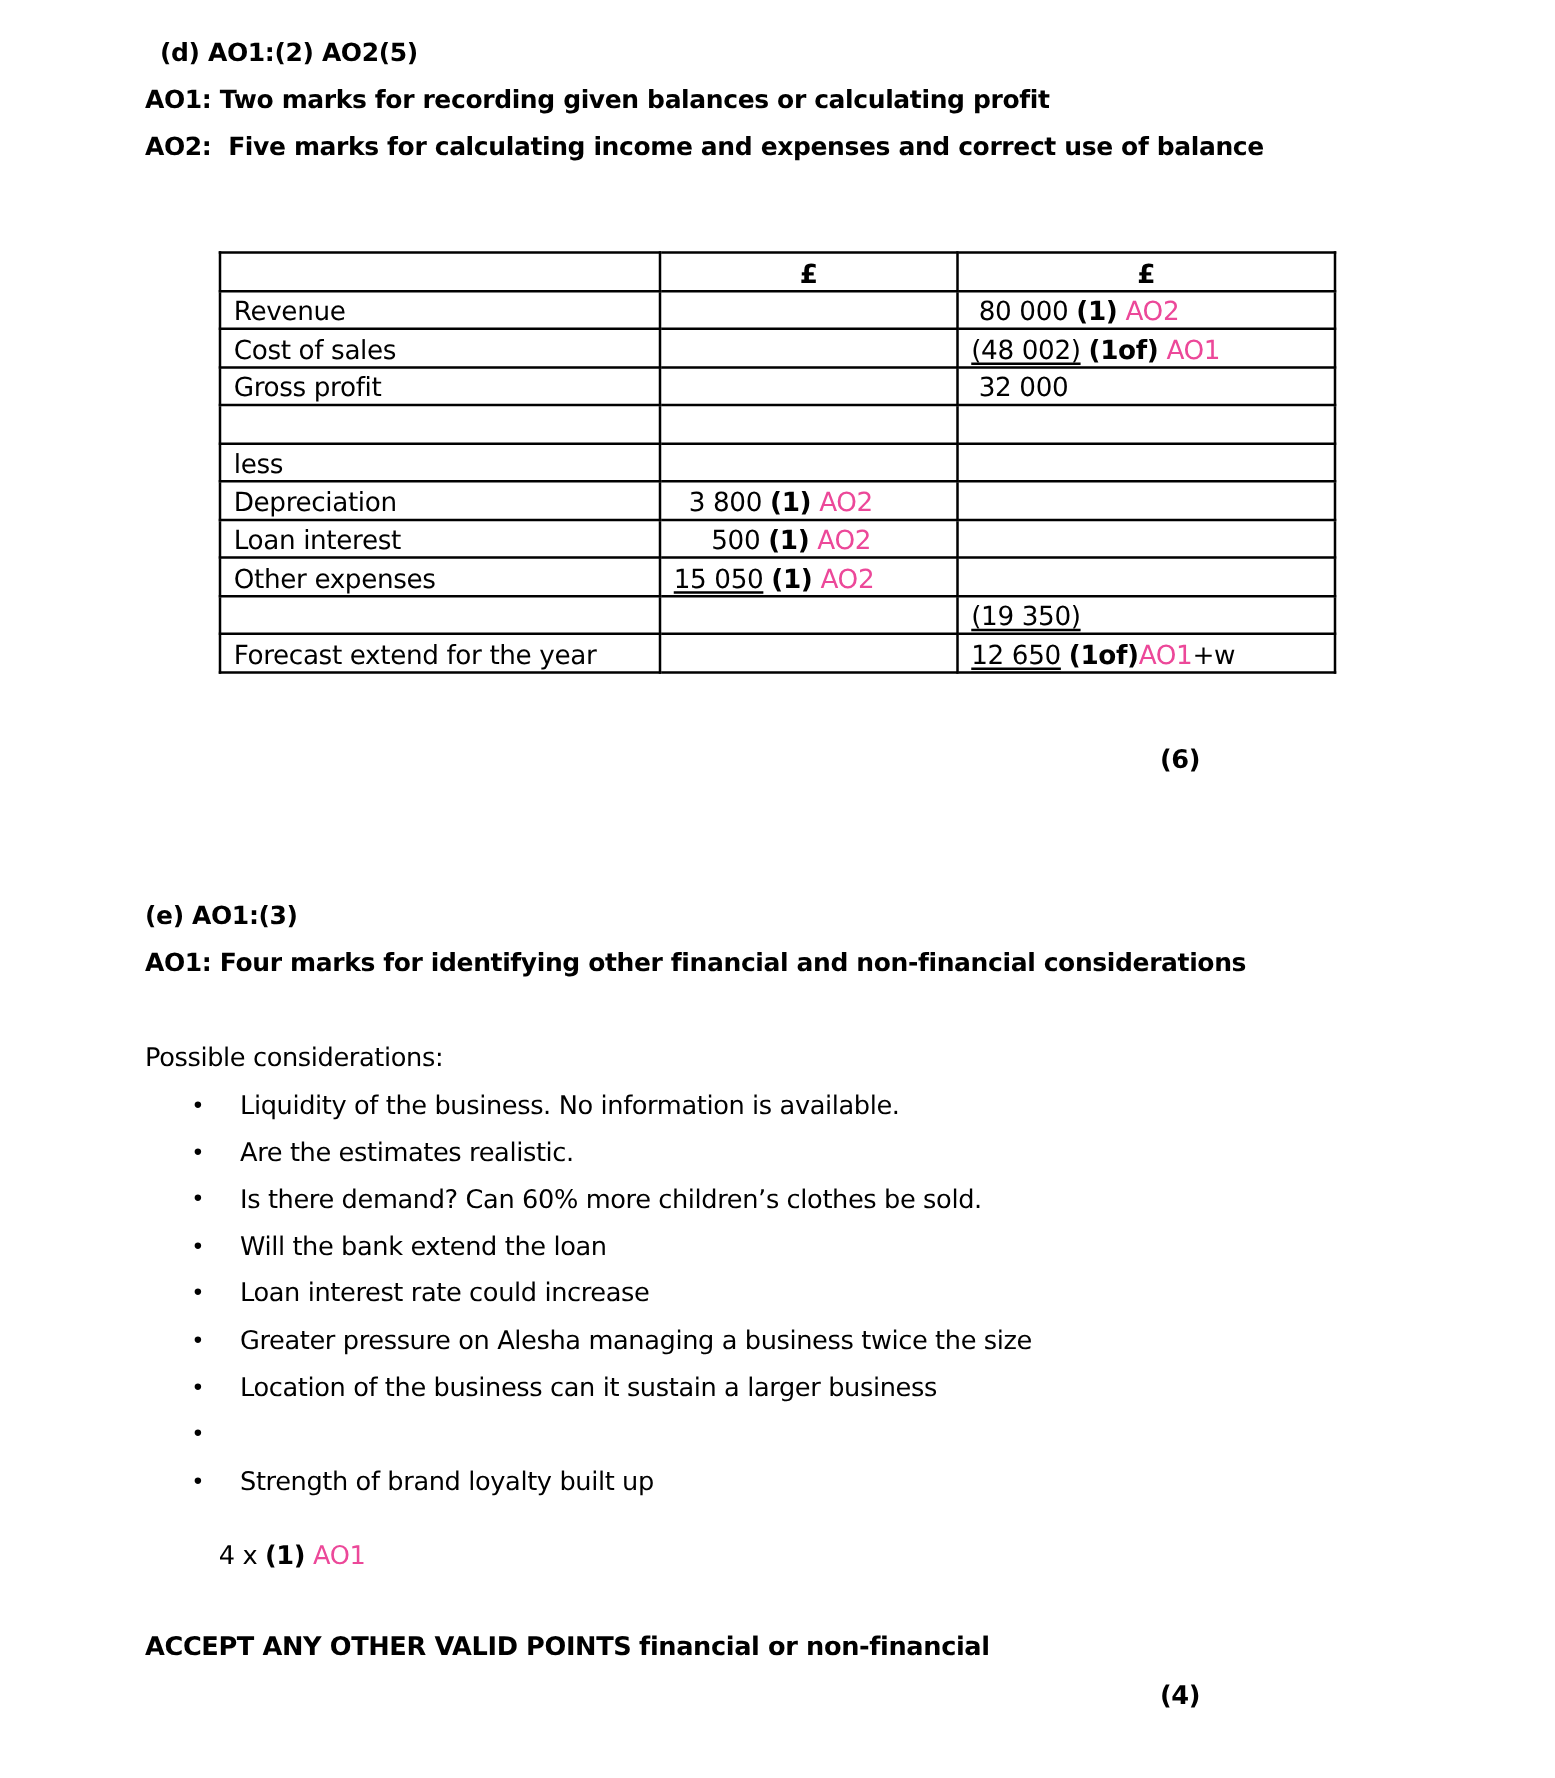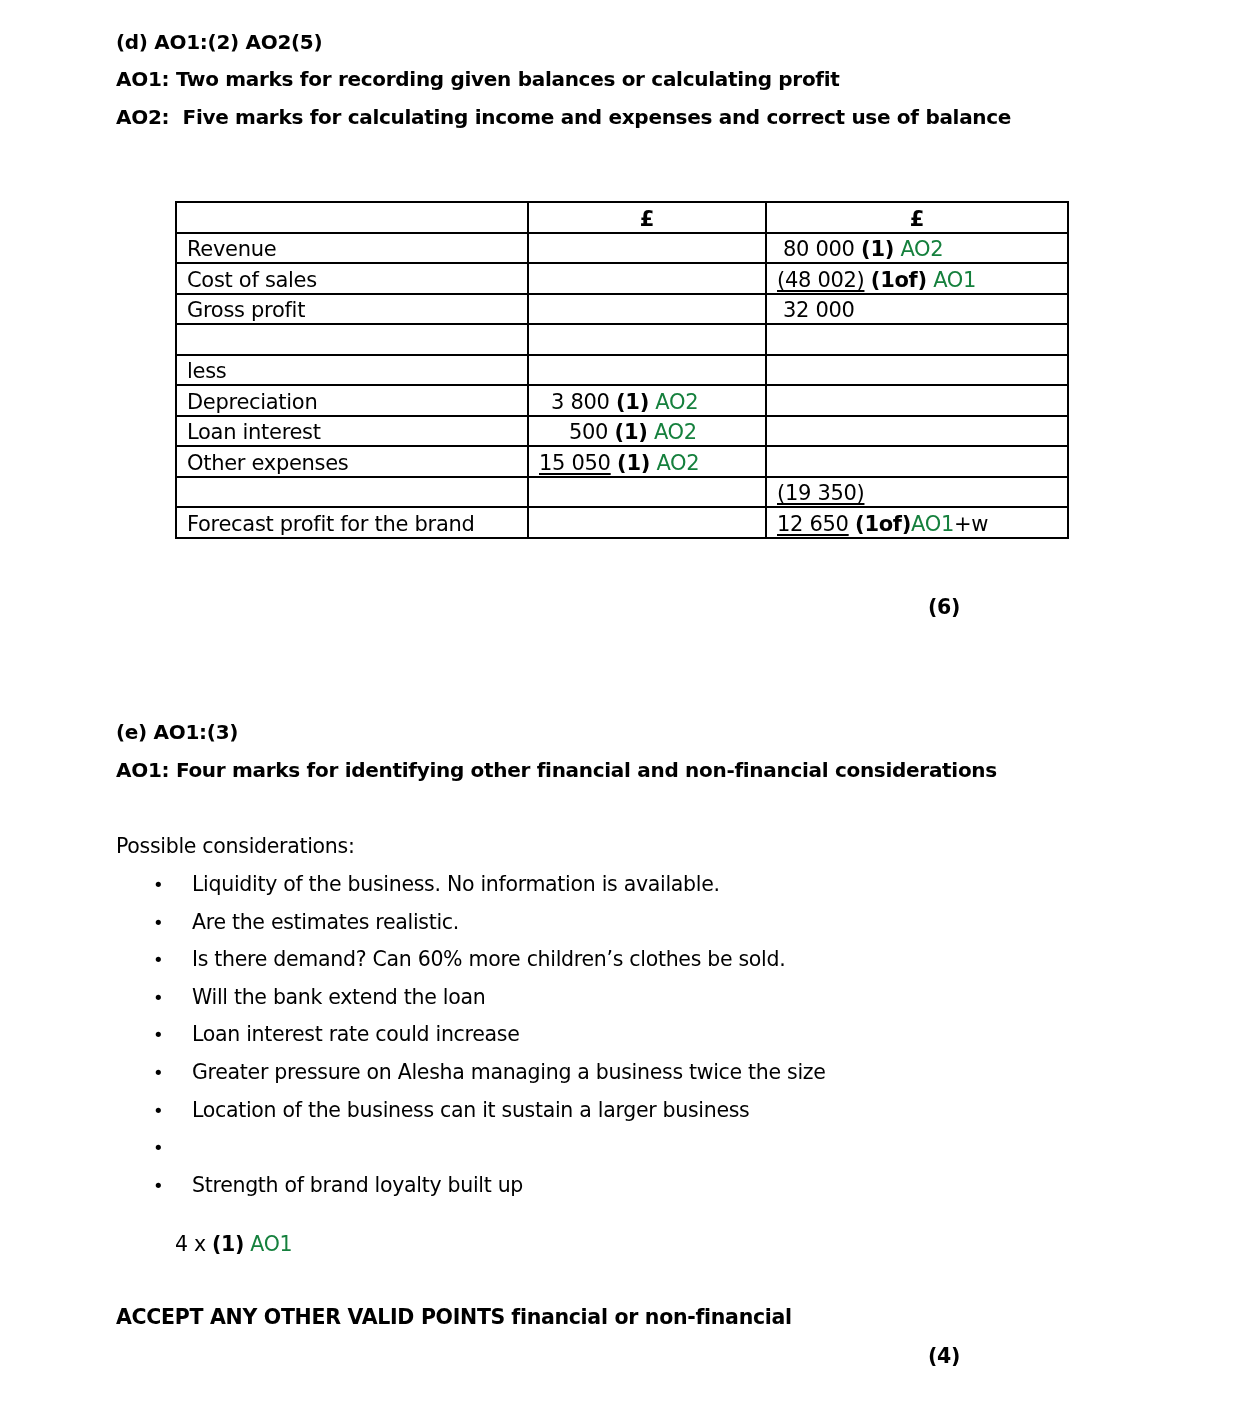--- a/index.html
+++ b/index.html
@@ -10,21 +10,21 @@
     body {
       width: 1244px;
       height: 1422px;
       position: relative;
       font-family: "DejaVu Sans", "Liberation Sans", sans-serif;
       color: #000000;
       overflow: hidden;
     }
     .abs { position: absolute; white-space: nowrap; }
     .bold { font-weight: bold; }
-    .red { color: #15803d; }
+    .red { color: #ec4899; }
     .heading {
       font-size: 20px;
       font-weight: bold;
       letter-spacing: -0.3px;
       left: 116px;
     }
     .body-text {
       font-size: 20.5px;
       letter-spacing: -0.3px;
     }
@@ -79,21 +79,21 @@
     ul.considerations li .bullet {
       position: absolute;
       left: 3px;
       top: 0;
       font-size: 18px;
     }
   </style>
 </head>
 <body>
 
-<div class="abs heading" style="top:30px;">(d) AO1:(2) AO2(5)</div>
+<div class="abs heading" style="top:30px;margin-left:12px;">(d) AO1:(2) AO2(5)</div>
 <div class="abs heading" style="top:67px;">
   <span>AO1:</span>
   <span>Two marks for recording given balances or calculating profit</span>
 </div>
 <div class="abs heading" style="top:105px;">
   <span>AO2:</span>&nbsp;
   <span>Five marks for calculating income and expenses and correct use of balance</span>
 </div>
 
 <table class="pl">
@@ -181,21 +181,21 @@
 
   <tr>
     <td></td>
     <td></td>
     <td style="padding-left:10px;margin-left:30px;">
       <span class="u">(19 350)</span>
     </td>
   </tr>
 
   <tr>
-    <td>Forecast profit for the brand</td>
+    <td>Forecast extend for the year</td>
     <td></td>
     <td style="padding-left:10px;">
       <span class="uu">12 650</span>
       <span class="bold">(1of)</span><span class="red">AO1</span><span>+w</span>
     </td>
   </tr>
 </tbody>
   </table>
 
 <div class="abs bold body-text" style="left:928px; top:595px;">(6)</div>

